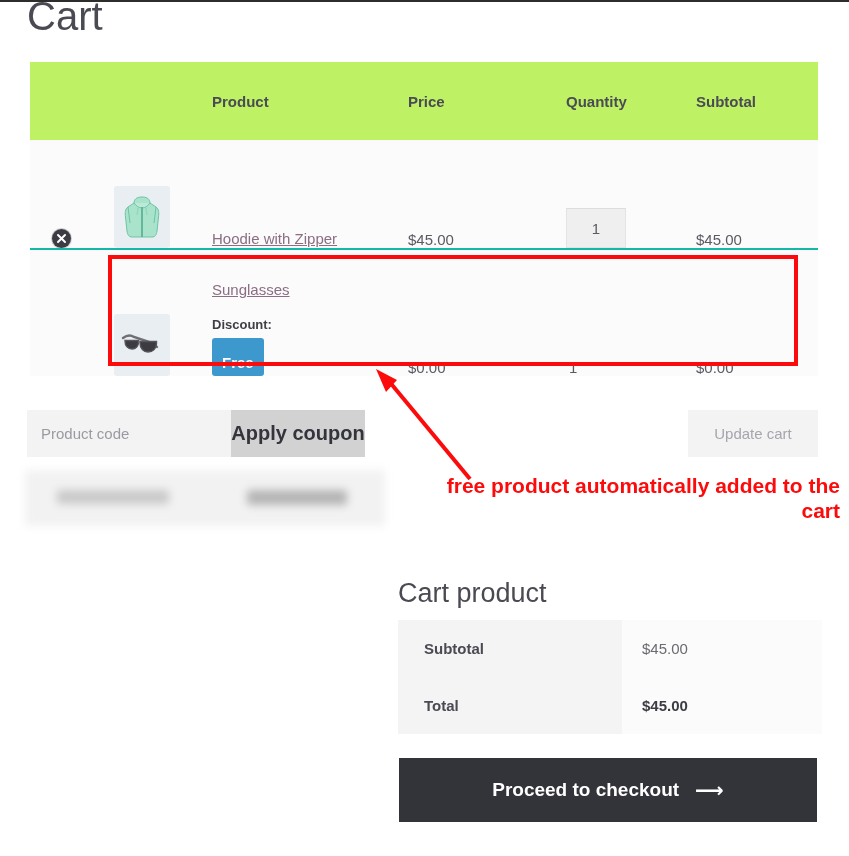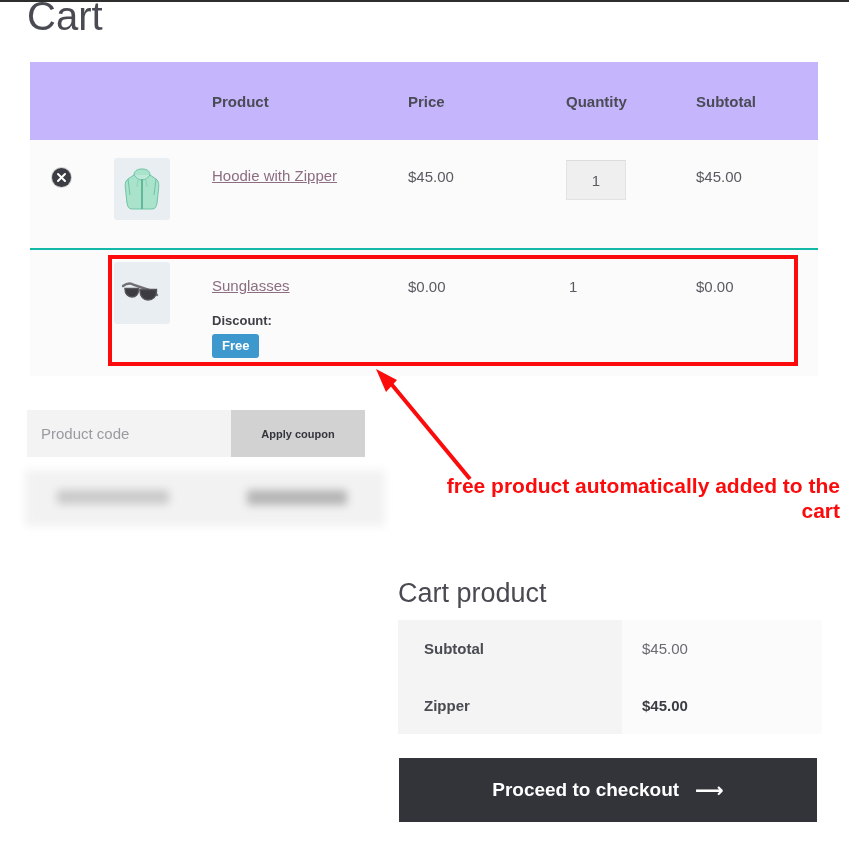--- a/index.html
+++ b/index.html
@@ -33,24 +33,24 @@
 
   
   .cart-table {
     position: absolute;
     left: 30px; top: 62px;
     width: 788px;
   }
   .cart-head {
     display: flex; align-items: center;
     height: 78px;
-    background: #c4b5fd;
+    background: #bef264;
   }
   .cart-row {
-    display: flex; align-items: flex-start;
+    display: flex; align-items: flex-end;
     background: #fbfbfb;
     position: relative;
   }
   .cart-row.row-1 { height: 108px; padding-top: 0; }
   .cart-row.row-2 { height: 128px; }
   .cart-row + .cart-row { border-top: 2px solid #14b8a6; }
 
   .col-remove { width: 62px; flex: 0 0 62px; display:flex; align-items:flex-start; justify-content:center; }
   .col-thumb  { width: 110px; flex: 0 0 110px; display:flex; align-items:flex-start; justify-content:flex-start; padding-left: 22px;}
   .col-name   { width: 206px; flex: 0 0 206px; padding-left: 10px;}
@@ -126,23 +126,23 @@
   .discount-label {
     font-size: 13px;
     font-weight: 700;
     color: #3f3f47;
   }
   .free-badge {
     display: inline-block;
     margin-top: 6px;
     background: #3d98cd;
     color: #ffffff;
-    font-size: 13px;
+    font-size: 15px;
     font-weight: 600;
-    padding: 4px 10px 5px 10px;
+    padding: 16px 10px 5px 10px;
     border-radius: 3px;
   }
 
   
   .coupon-input {
     position: absolute;
     left: 27px; top: 410px;
     width: 204px; height: 47px;
     background: #f3f3f3;
     border: none;
@@ -151,21 +151,21 @@
     color: #9a9aa2;
     display: flex; align-items: center;
     cursor: text;
   }
   .apply-btn {
     position: absolute;
     left: 231px; top: 410px;
     width: 134px; height: 47px;
     background: #d2d2d2;
     display: flex; align-items: center; justify-content: center;
-    font-size: 11px;
+    font-size: 20px;
     font-weight: 700;
     color: #34343c;
     cursor: pointer;
   }
   .update-btn {
     position: absolute;
     left: 688px; top: 410px;
     width: 130px; height: 47px;
     background: #f3f3f3;
     display: flex; align-items: center; justify-content: center;
@@ -342,32 +342,33 @@
         <div class="qty-plain">1</div>
       </div>
       <div class="col-sub">
         <div class="cell-text sub">$0.00</div>
       </div>
     </div>
   </div>
 
   <div class="coupon-input" placeholder="Coupon code">Product code</div>
   <div class="apply-btn">Apply coupon</div>
+  <div class="update-btn">Update cart</div>
 
   <div class="redacted">
     <div class="blk blk1"></div>
     <div class="blk blk2"></div>
   </div>
 
   <div class="totals-title">Cart product</div>
 
   <div class="totals-table">
     <div class="totals-left">
       <div class="tot-cell">Subtotal</div>
-      <div class="tot-cell">Zipper</div>
+      <div class="tot-cell">Total</div>
     </div>
     <div class="totals-right">
       <div class="tot-cell">$45.00</div>
       <div class="tot-cell strong">$45.00</div>
     </div>
   </div>
 
   <div class="checkout-btn">
     <span>Proceed to checkout</span>
     <span class="arrow">⟶</span>

